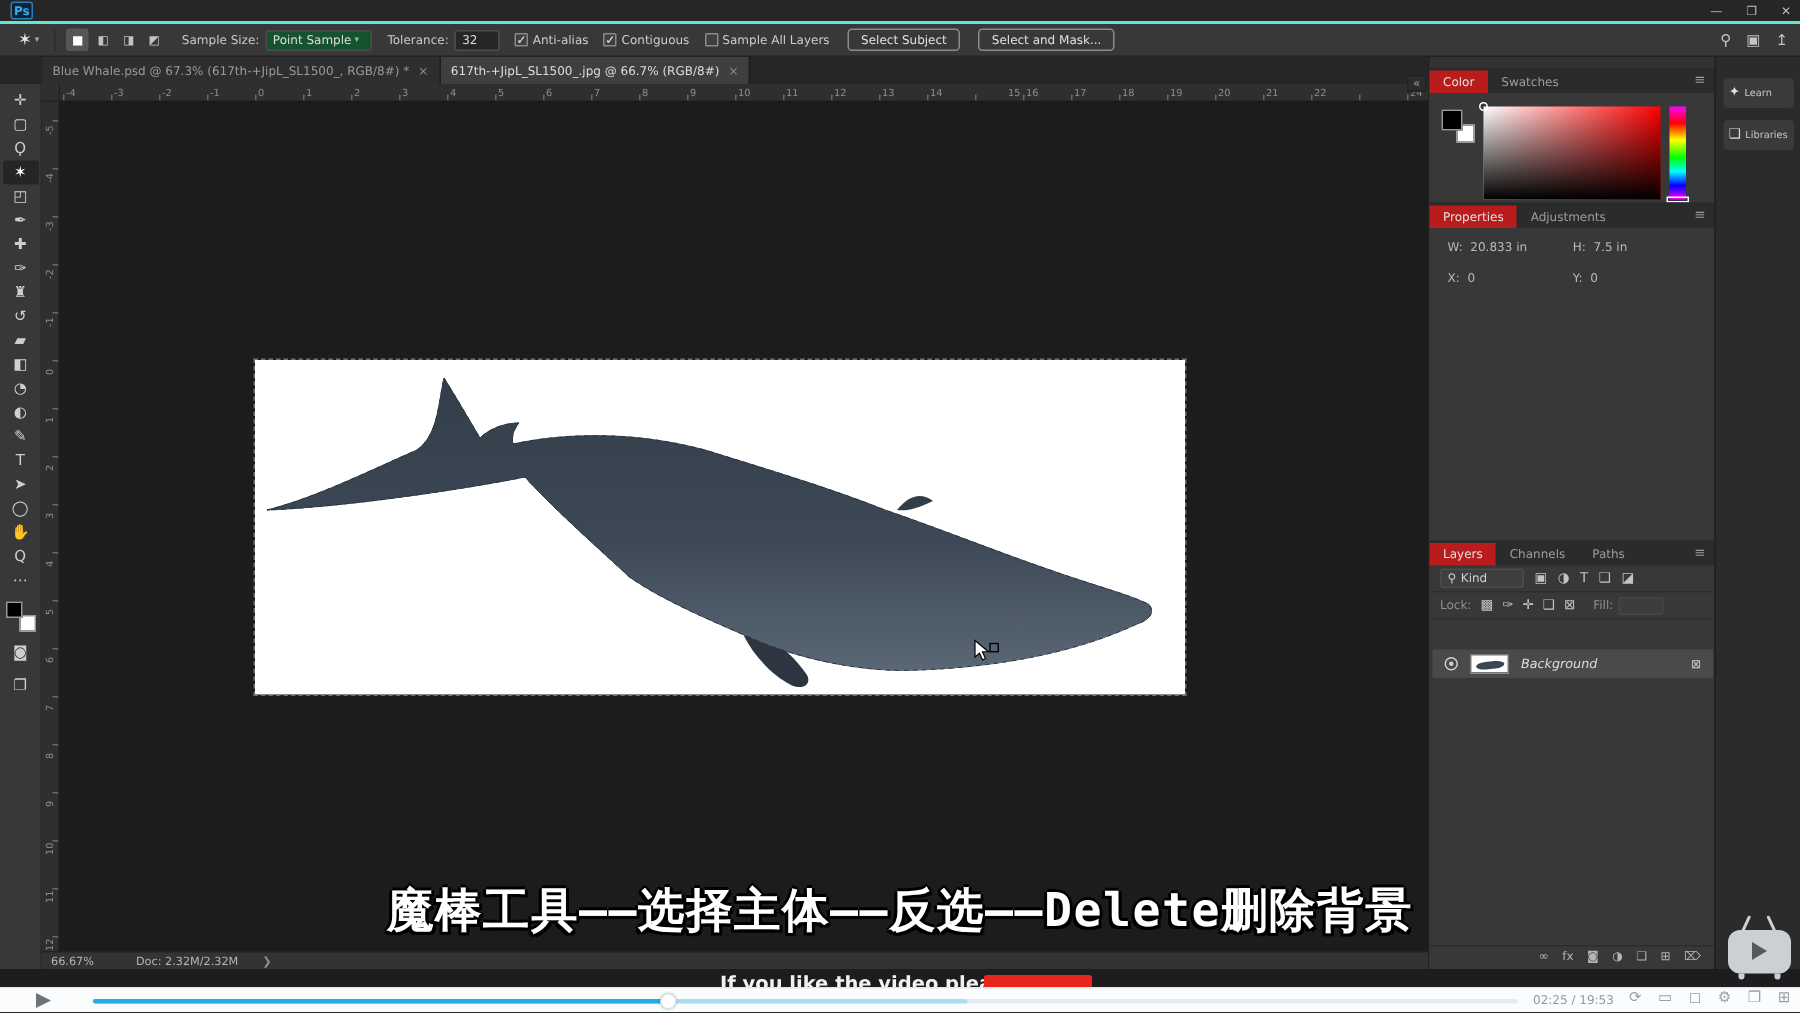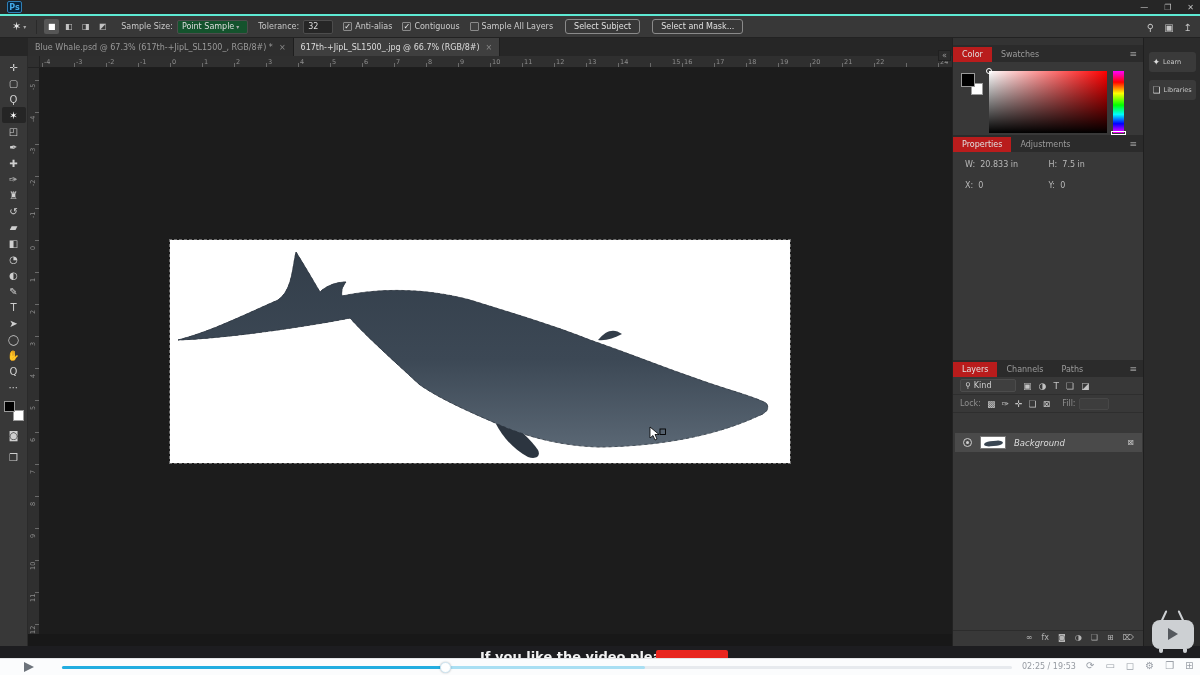--- a/index.html
+++ b/index.html
@@ -363,20 +363,25 @@
       
       <svg class="cursor-wrap" width="18" height="18" viewBox="0 0 18 18">
         <polygon points="1,1 1,12 4,9.5 6,14 8,13 6,8.5 10,8.5" fill="#fff" stroke="#000" stroke-width="0.8"></polygon>
         <rect x="11" y="3" width="5.5" height="5.5" fill="none" stroke="#000" stroke-width="0.9"></rect>
       </svg>
     </div>
   </div>
 
   <div class="abs collapse-chip">«</div>
 
+  <div class="abs statusbar">
+    <span style="margin-left:6px;">66.67%</span>
+    <span style="margin-left:28px;">Doc: 2.32M/2.32M</span>
+    <span style="margin-left:16px;color:#8d8d8d;">❯</span>
+  </div>
 
   <div class="abs dock">
 
     <div class="panel" style="top:7px;height:90px;">
       <div class="panel-tabs">
         <span class="ptab active">Color</span>
         <span class="ptab">Swatches</span>
         <span class="pmenu">≡</span>
       </div>
       <div class="color-chips">
@@ -459,20 +464,21 @@
     <div class="rail-btn" style="margin-top:14px;">
       <span class="rail-ic">✦</span>
       <span>Learn</span>
     </div>
     <div class="rail-btn">
       <span class="rail-ic">❏</span>
       <span>Libraries</span>
     </div>
   </div>
 
+  <div class="abs subtitle">魔棒工具——选择主体——反选——Delete删除背景</div>
 
   <div class="abs banner">
     <span class="banner-text">If you like the video please</span>
     <span class="subscribe" style="background: rgb(232, 38, 31);"></span>
   </div>
 
   <div class="abs playerbar">
     <span class="play-tri"></span>
     <div class="track">
       <div class="track-buffer" id="buffer-seg" style="width: 583px;"></div>

